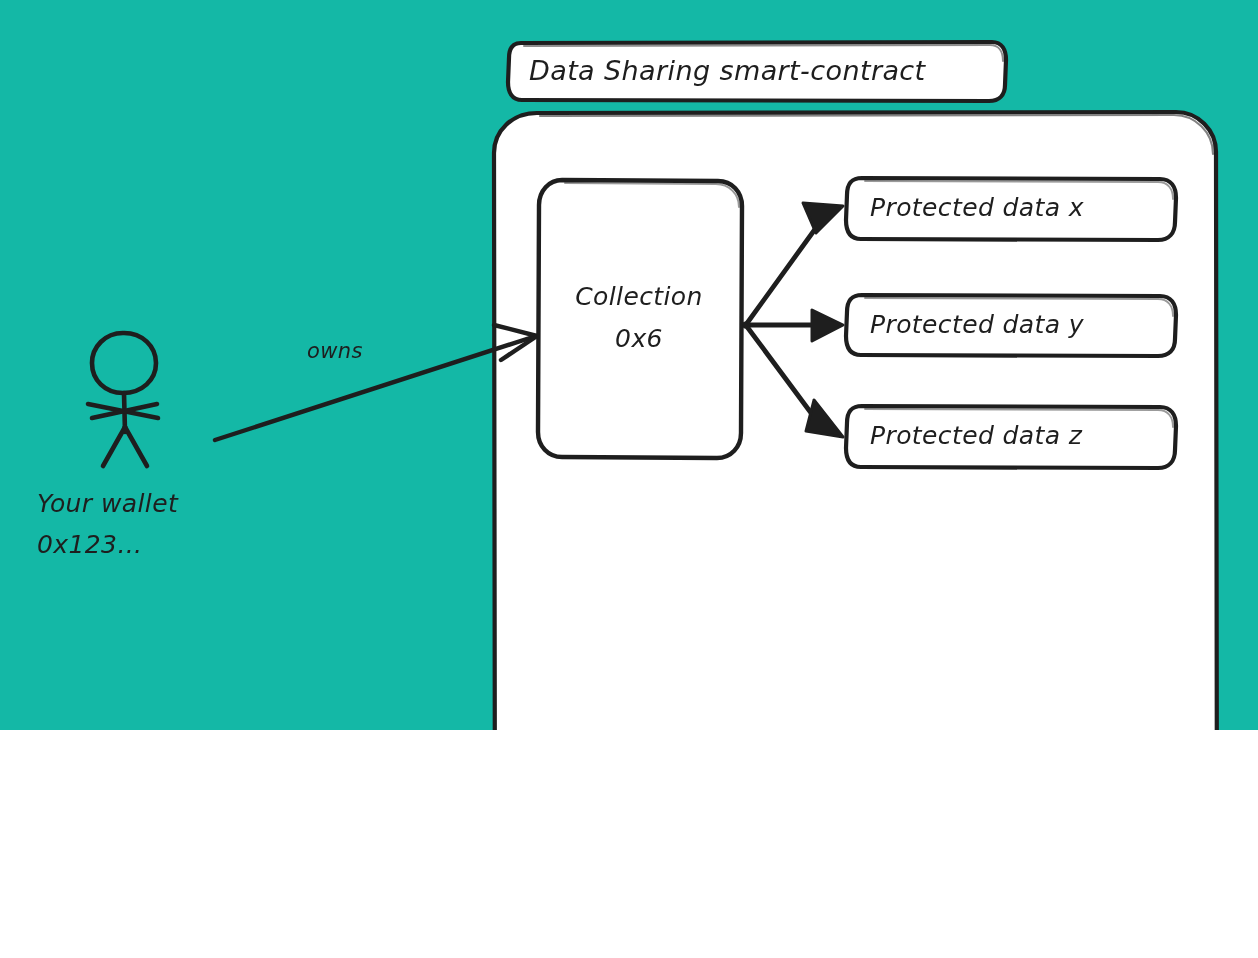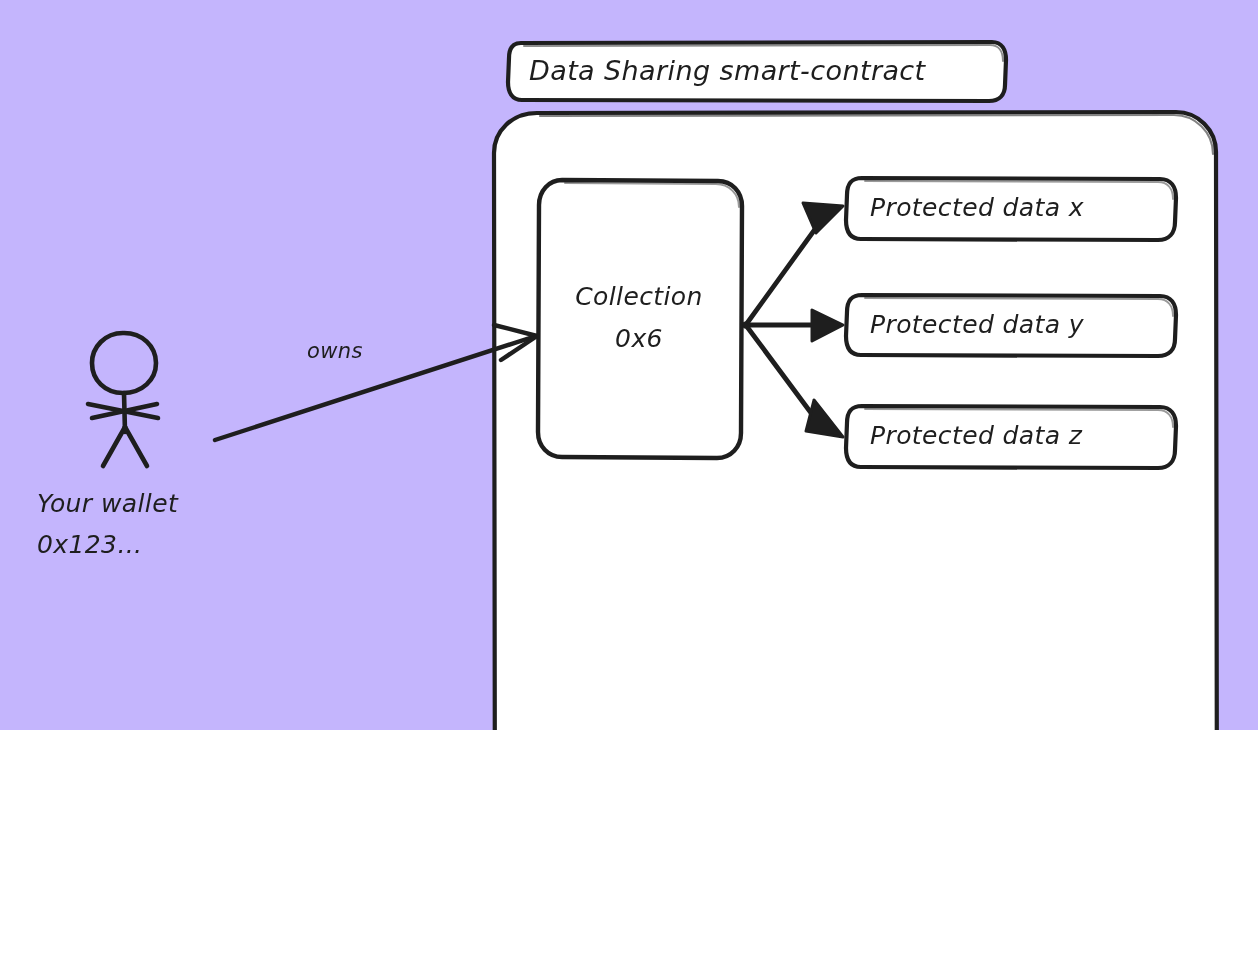--- a/index.html
+++ b/index.html
@@ -8,21 +8,21 @@
     padding: 0;
     background: #ffffff;
   }
   body {
     font-family: "DejaVu Sans", sans-serif;
   }
   #canvas {
     position: relative;
     width: 1258px;
     height: 730px;
-    background: #c4b5fd;
+    background: #14b8a6;
     overflow: hidden;
   }
   #canvas svg {
     position: absolute;
     top: 0;
     left: 0;
     width: 1258px;
     height: 958px;
   }
   .hand-text {

